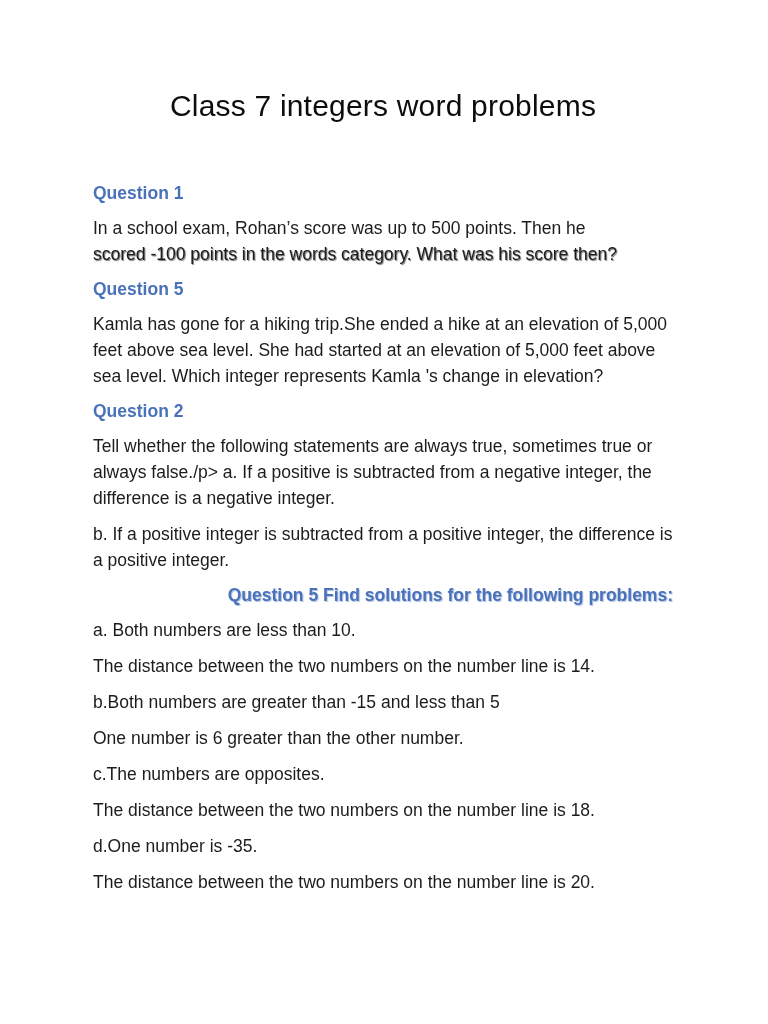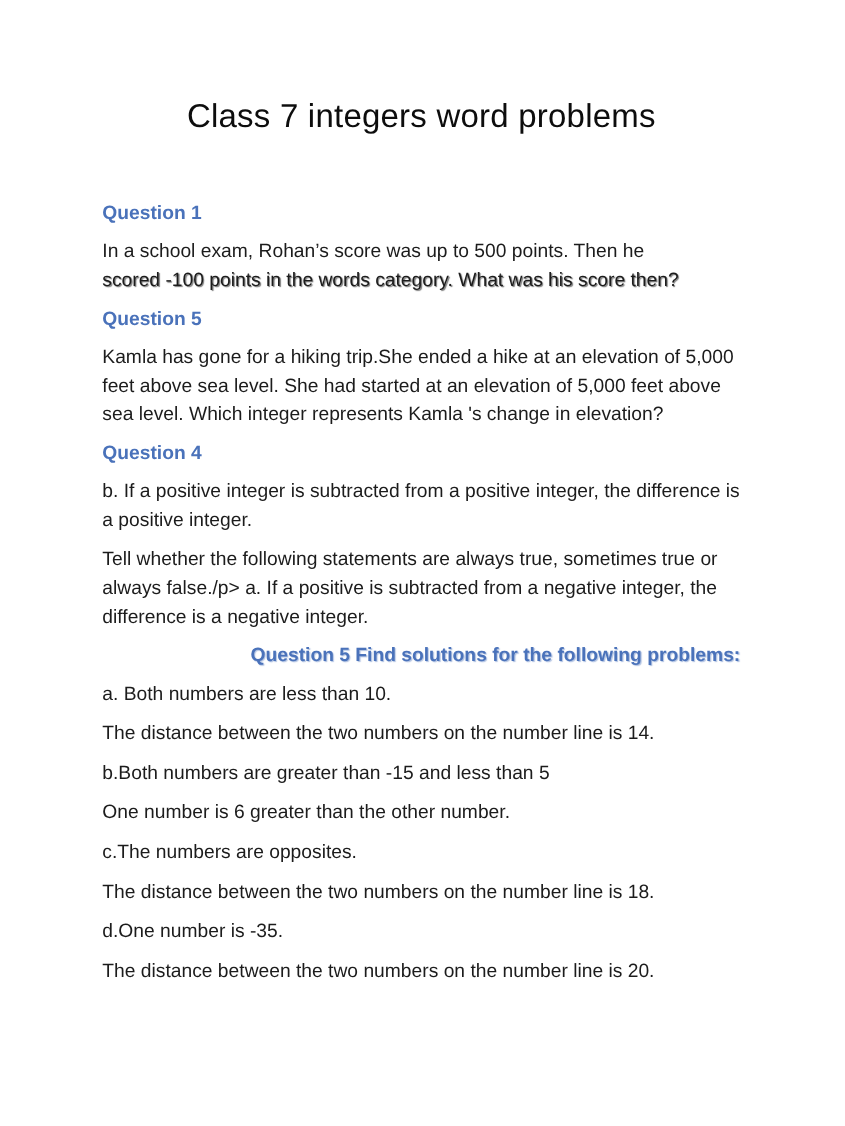--- a/index.html
+++ b/index.html
@@ -57,23 +57,23 @@
   <div class="content">
 
     <h1 class="doc-title">Class 7 integers word problems</h1>
 
     <h2 class="q-heading">Question 1</h2>
     <p class="body-para"><span>In a school exam, Rohan’s score was up to 500 points. Then he</span><br><span class="emph">scored -100 points in the words category. What was his score then?</span></p>
 
     <h2 class="q-heading">Question 5</h2>
     <p class="body-para">Kamla has gone for a hiking trip.She ended a hike at an elevation of 5,000 feet above sea level. She had started at an elevation of 5,000 feet above sea level. Which integer represents Kamla 's change in elevation?</p>
 
-    <h2 class="q-heading">Question 4</h2>
+    <h2 class="q-heading">Question 2</h2>
+    <p class="body-para">Tell whether the following statements are always true, sometimes true or always false./p&gt; a. If a positive is subtracted from a negative integer, the difference is a negative integer.</p>
     <p class="body-para">b. If a positive integer is subtracted from a positive integer, the difference is a positive integer.</p>
-    <p class="body-para">Tell whether the following statements are always true, sometimes true or always false./p&gt; a. If a positive is subtracted from a negative integer, the difference is a negative integer.</p>
 
     <h2 class="q-heading shadowed">Question 5 Find solutions for the following problems:</h2>
     <p class="body-para">a. Both numbers are less than 10.</p>
     <p class="body-para">The distance between the two numbers on the number line is 14.</p>
     <p class="body-para">b.Both numbers are greater than -15 and less than 5</p>
     <p class="body-para">One number is 6 greater than the other number.</p>
     <p class="body-para">c.The numbers are opposites.</p>
     <p class="body-para">The distance between the two numbers on the number line is 18.</p>
     <p class="body-para">d.One number is -35.</p>
     <p class="body-para">The distance between the two numbers on the number line is 20.</p>

